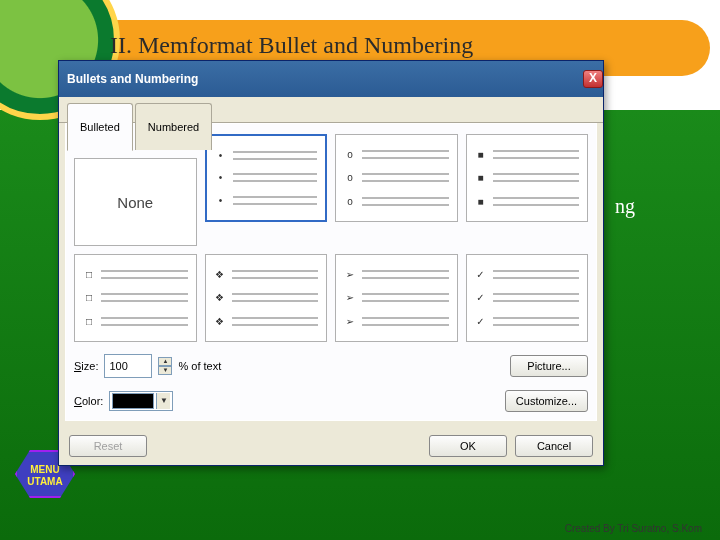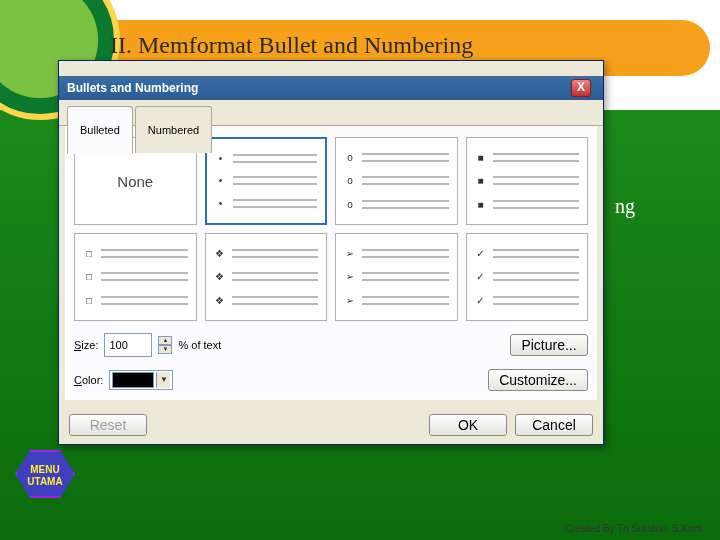--- a/index.html
+++ b/index.html
@@ -71,29 +71,28 @@
   
   .dialog {
     position: absolute;
     left: 58px; top: 60px;
     width: 546px;
     background: #ece9d8;
     border: 1px solid #0a246a;
     box-shadow: 2px 3px 8px rgba(0,0,0,.4);
   }
   .titlebar {
-    height: 24px;
+    height: 36px;
     background: linear-gradient(#3b6ea5,#2b5b94);
     color: #fff;
     display: flex;
     align-items: center;
-    padding: 0 12px 0 8px;
+    padding: 0 0 0 8px;
     font-size: 12px;
     font-weight: bold;
-    margin-top: 15px;
   }
   .titlebar .spacer { flex: 1; }
   .close-btn {
     width: 20px; height: 18px;
     background: linear-gradient(#f08080,#c23030);
     border: 1px solid #8a1a1a;
     border-radius: 3px;
     color: #fff;
     text-align: center;
     line-height: 15px;
@@ -144,20 +143,21 @@
     display: flex;
     flex-direction: column;
     justify-content: space-around;
   }
   .opt.selected { border: 2px solid #316ac5; }
   .opt.none {
     align-items: center;
     justify-content: center;
     font-size: 15px;
     color: #444;
+    margin-top: 24px;
   }
   .brow { display: flex; align-items: center; gap: 6px; }
   .bline {
     flex: 1;
     border-top: 2px solid #b8b8b8;
     border-bottom: 2px solid #b8b8b8;
     height: 5px;
     box-sizing: content-box;
   }
   .bsym {
@@ -185,21 +185,21 @@
   .spinner div {
     flex: 1; border: 1px solid #7f9db9; background: #ece9d8;
     font-size: 6px; text-align: center; line-height: 7px; color:#333;
   }
   .pull-right { margin-left: auto; }
   .btn {
     min-width: 78px; height: 22px;
     border: 1px solid #888;
     background: linear-gradient(#fdfdfd,#e6e6de);
     border-radius: 3px;
-    font-size: 14px;
+    font-size: 11px;
     padding: 0 10px;
     cursor: pointer;
   }
   .btn.disabled { color: #a0a0a0; cursor: default; }
   .color-swatch {
     width: 42px; height: 16px;
     background: #000; border: 1px solid #7f9db9;
     display: inline-block; vertical-align: middle;
   }
   .color-wrap {

